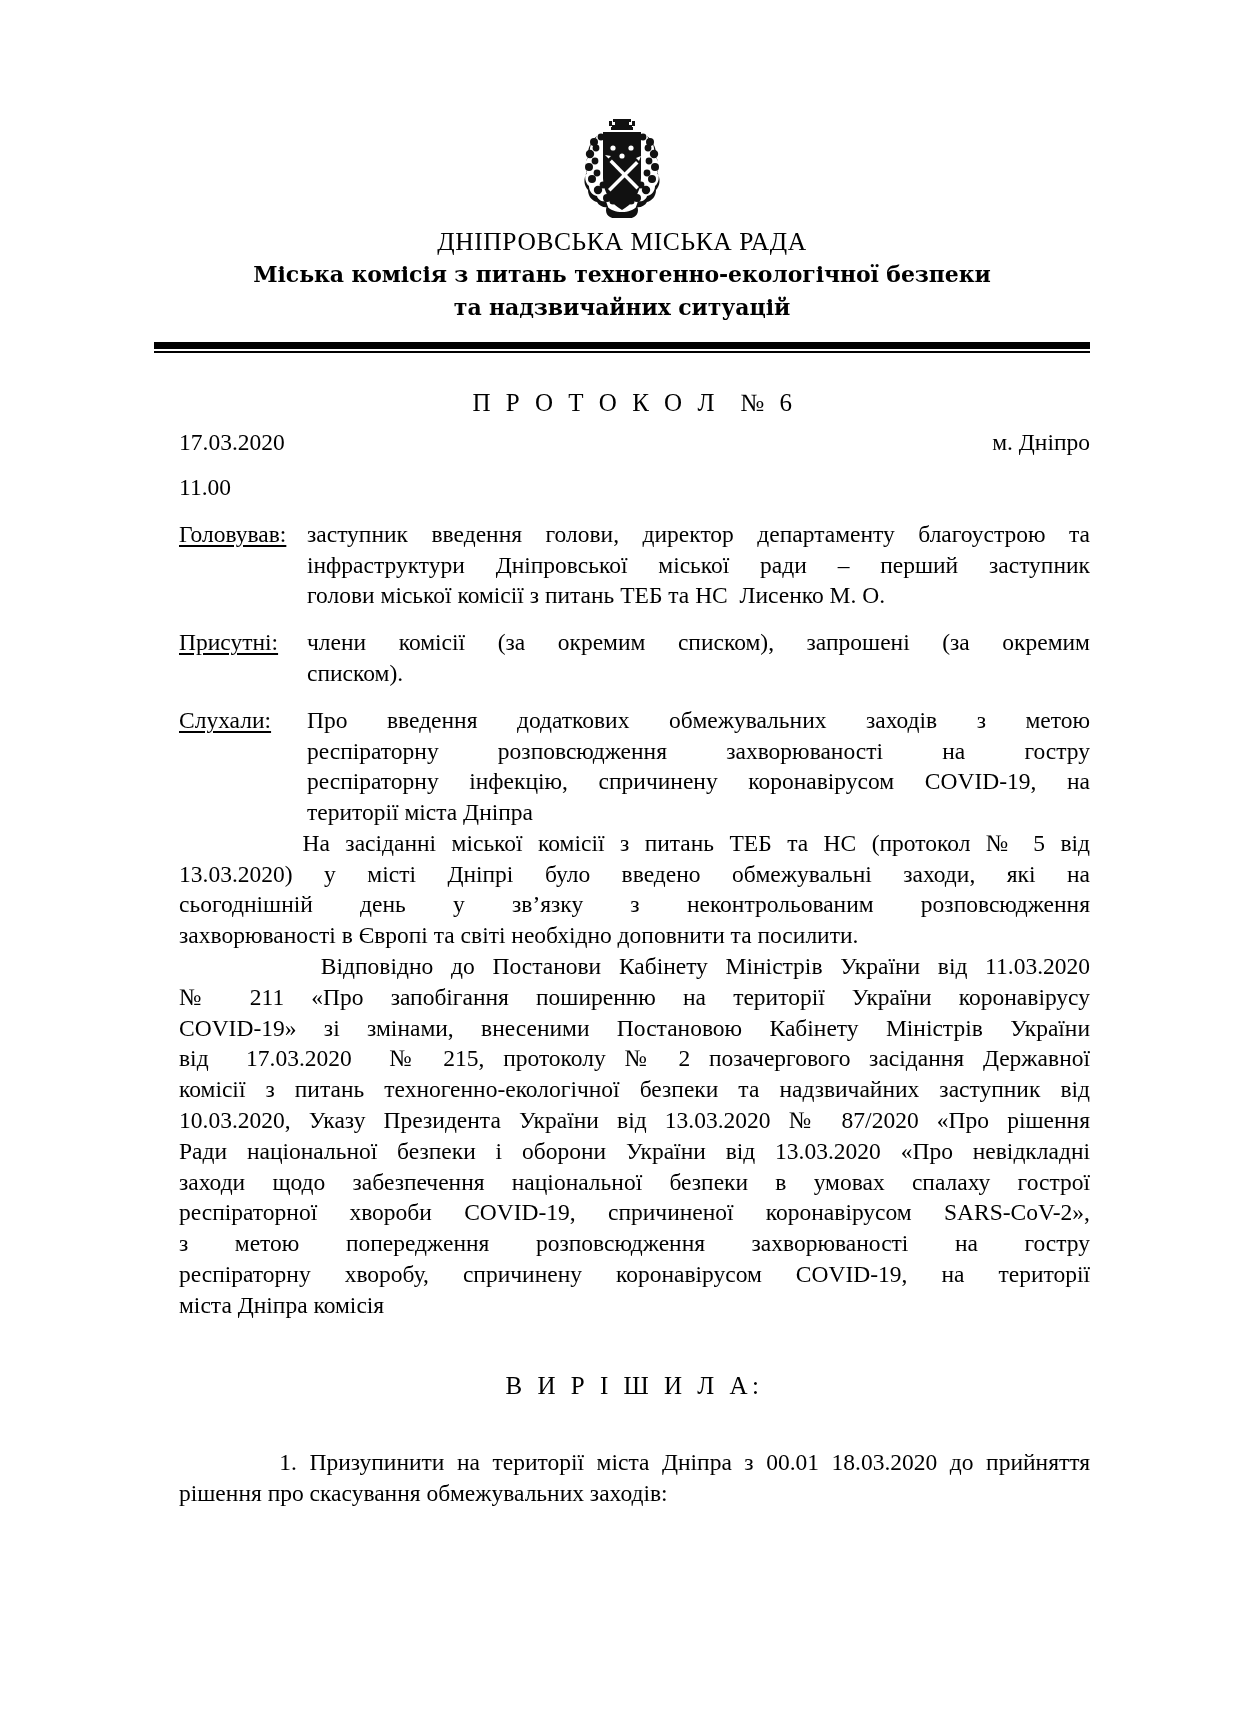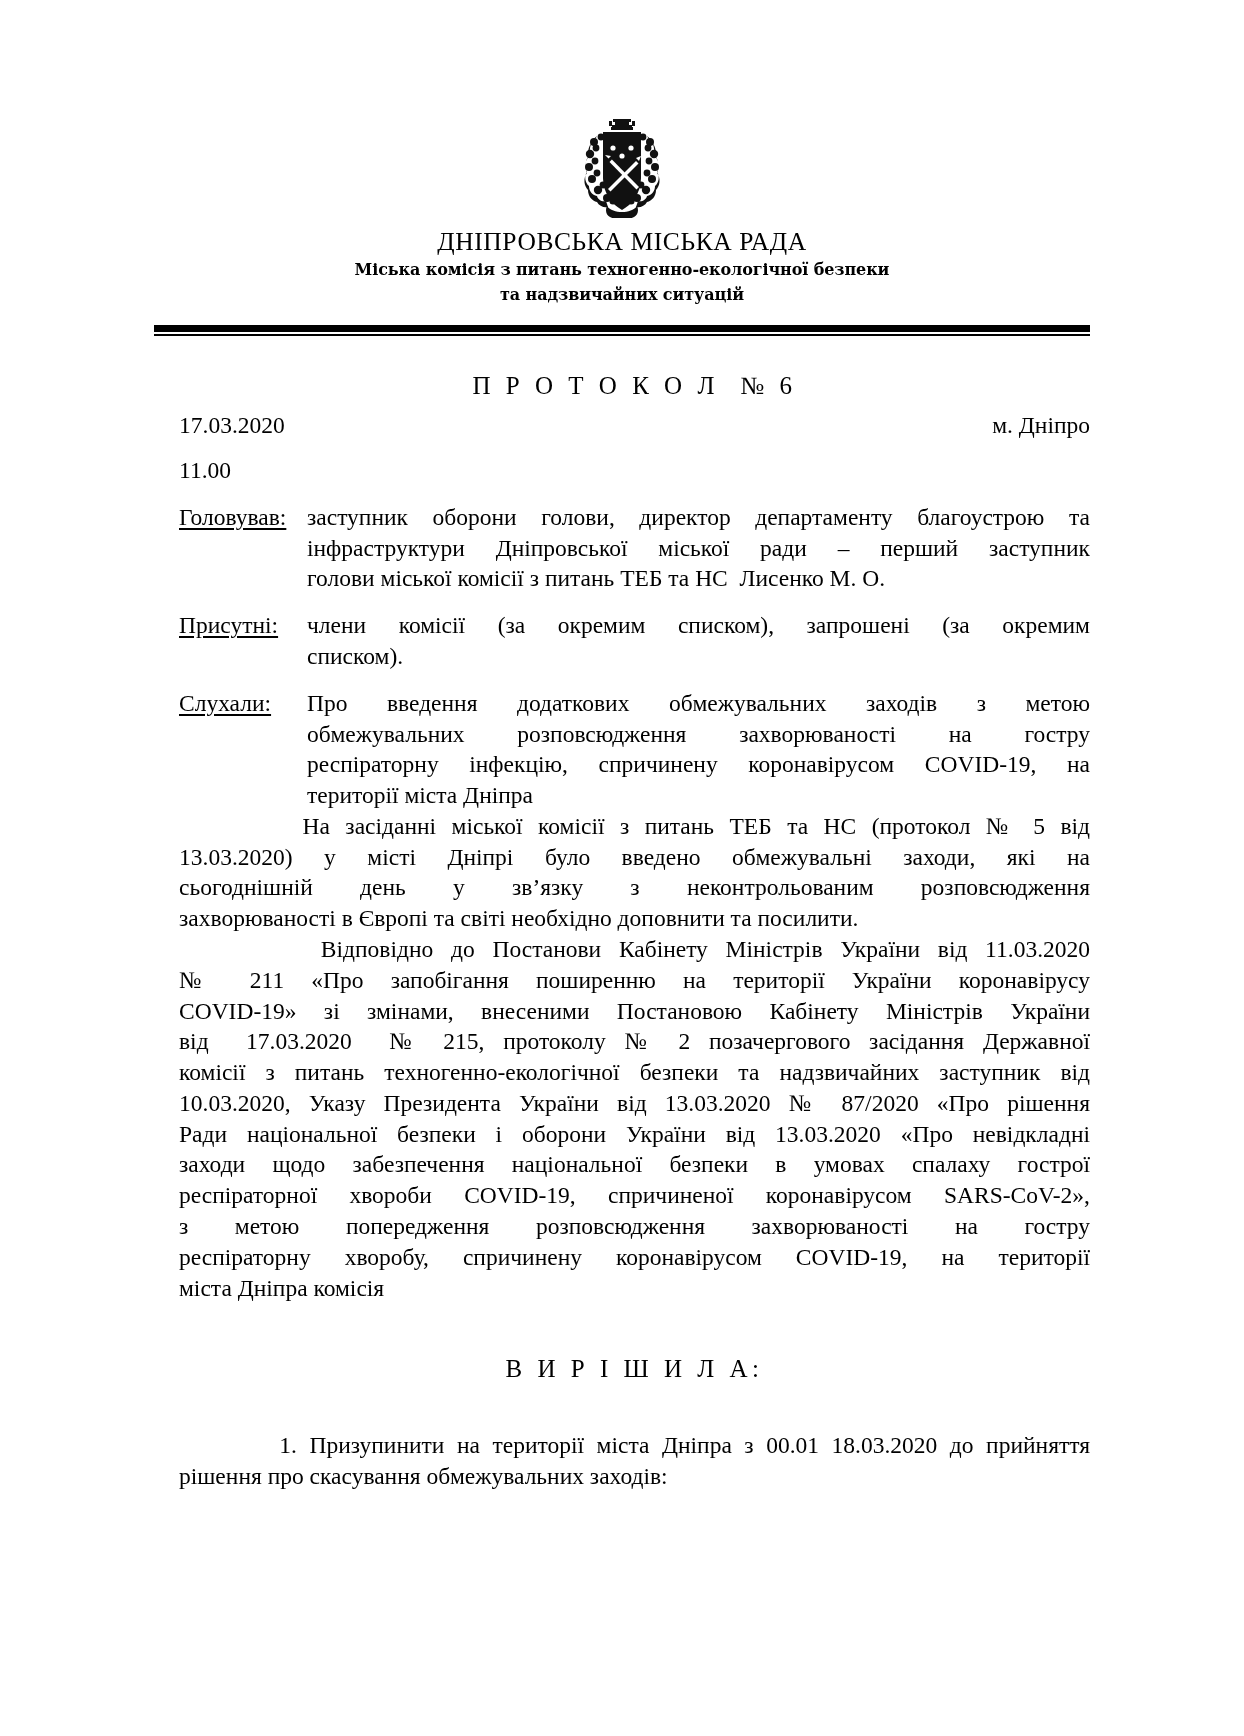--- a/index.html
+++ b/index.html
@@ -42,21 +42,21 @@
     margin-top: 8px;
     font-size: 25.5px;
     letter-spacing: 0.6px;
     font-weight: 400;
     line-height: 1.22;
     font-family: "Liberation Serif", "DejaVu Serif", serif;
   }
   .commission-line {
     font-family: "DejaVu Serif", "Liberation Serif", serif;
     font-weight: 700;
-    font-size: 16px;
+    font-size: 22px;
     line-height: 1.42;
     letter-spacing: -0.1px;
     margin-top: 2px;
   }
 
   
   .hrule {
     margin: 18px 138px 0 138px;
     border: 0;
   }
@@ -240,39 +240,39 @@
     <div class="meta-row">
       <span>17.03.2020</span>
       <span>м. Дніпро</span>
     </div>
 
     <div class="meta-time">11.00</div>
 
     <section class="label-block">
       <span class="lbl">Головував:</span>
       <span class="val">
-        <span class="jline">заступник оборони голови, директор департаменту благоустрою та</span>
+        <span class="jline">заступник введення голови, директор департаменту благоустрою та</span>
         <span class="jline">інфраструктури Дніпровської міської ради – перший заступник</span>
         <span class="jline last">голови міської комісії з питань ТЕБ та НС  Лисенко М. О.</span>
       </span>
     </section>
 
     <section class="label-block">
       <span class="lbl">Присутні:</span>
       <span class="val">
         <span class="jline">члени комісії (за окремим списком), запрошені (за окремим</span>
         <span class="jline last">списком).</span>
       </span>
     </section>
 
     <section class="label-block">
       <span class="lbl">Слухали:</span>
       <span class="val">
         <span class="jline">Про введення додаткових обмежувальних заходів з метою</span>
-        <span class="jline">обмежувальних розповсюдження захворюваності на гостру</span>
+        <span class="jline">респіраторну розповсюдження захворюваності на гостру</span>
         <span class="jline">респіраторну інфекцію, спричинену коронавірусом COVID-19, на</span>
         <span class="jline last">території міста Дніпра</span>
       </span>
     </section>
 
     <div class="body-block">
 
       <p class="para">
         <span class="jline">        На засіданні міської комісії з питань ТЕБ та НС (протокол № 5 від</span>
         <span class="jline">13.03.2020) у місті Дніпрі було введено обмежувальні заходи, які на</span>

